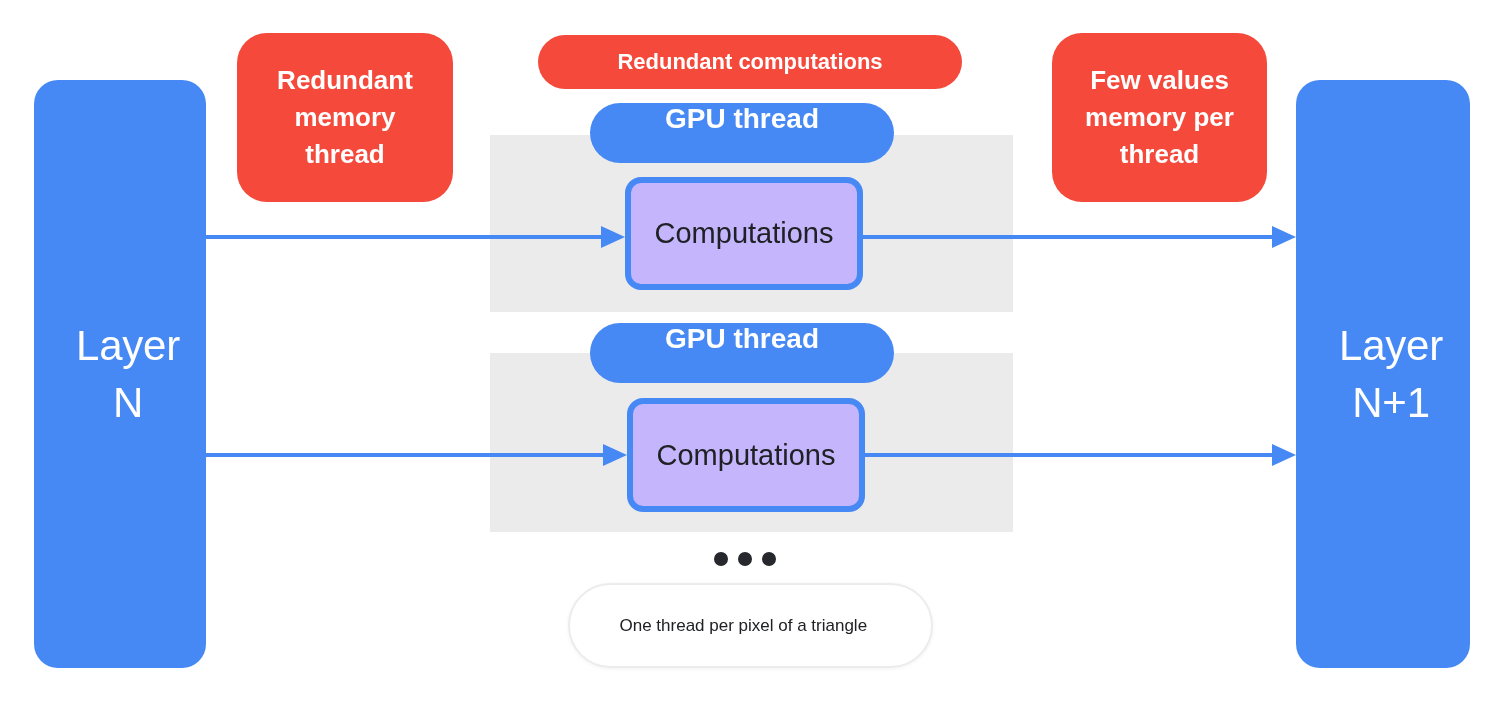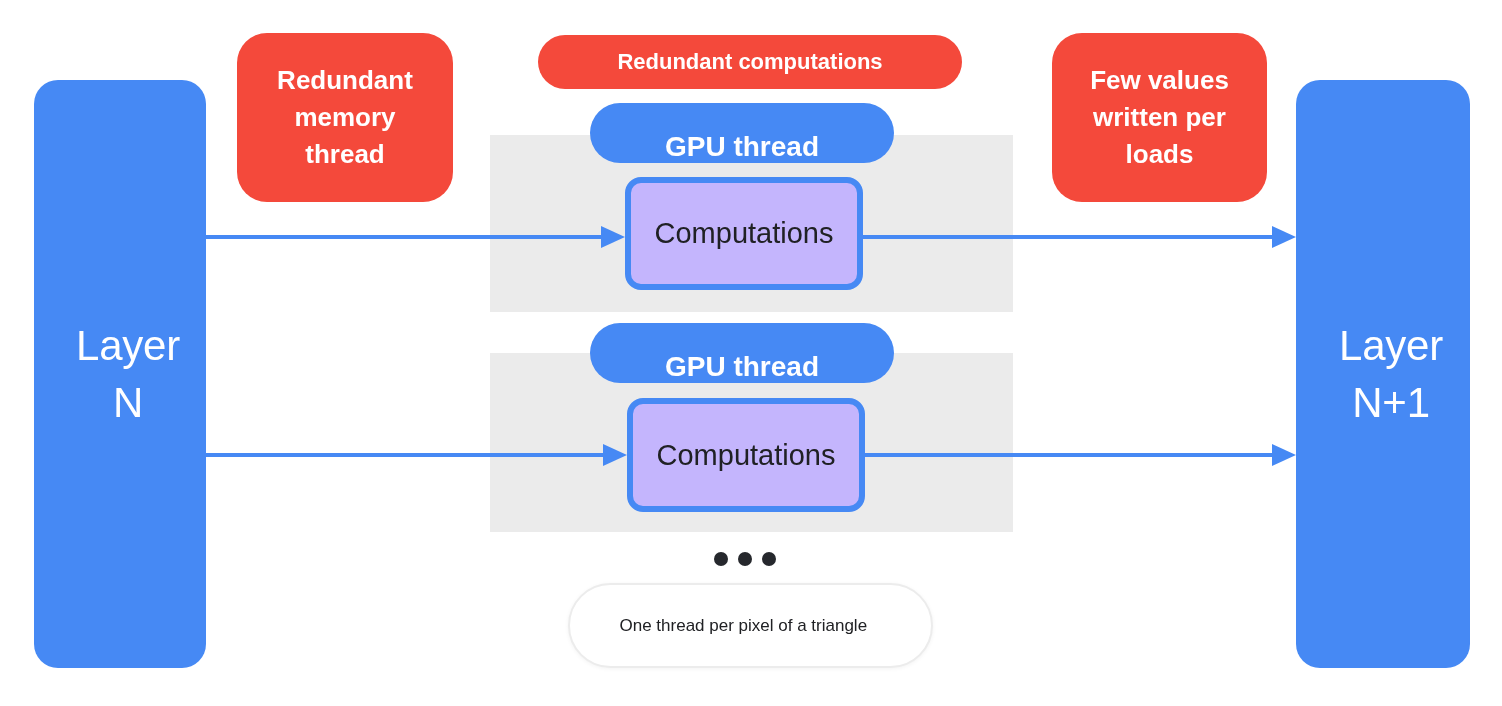--- a/index.html
+++ b/index.html
@@ -62,21 +62,21 @@
   .thread-panel { background: var(--panel_gray, #EBEBEB); }
 
   
   .gpu-pill {
     background: var(--blue, #4689F4);
     border-radius: 30px;
     color: #ffffff;
     font-weight: 700;
     font-size: 28px;
     display: flex;
-    align-items: flex-end;
+    align-items: flex-start;
     justify-content: center;
   }
 
   
   .comp-box {
     background: #c4b5fd;
     border: 6px solid var(--blue, #4689F4);
     border-radius: 16px;
     display: flex;
     align-items: center;
@@ -141,21 +141,21 @@
 
   <div class="abs annotation block" style="left:237px; top:33px; width:216px; height:169px;">
     <div class="wrap-narrow">Redundant memory thread</div>
   </div>
 
   <div class="abs annotation pill" style="left:538px; top:35px; width:424px; height:54px;">
     <div>Redundant computations</div>
   </div>
 
   <div class="abs annotation block" style="left:1052px; top:33px; width:215px; height:169px;">
-    <div class="wrap-narrow">Few values written per loads</div>
+    <div class="wrap-narrow">Few values memory per thread</div>
   </div>
 
   <div class="abs thread-panel" style="left:490px; top:135px; width:523px; height:177px;"></div>
   <div class="abs gpu-pill" style="left:590px; top:103px; width:304px; height:60px;">
     <span>GPU thread</span>
   </div>
   <div class="abs comp-box" style="left:625px; top:177px; width:238px; height:113px;">
     <span>Computations</span>
   </div>
 

